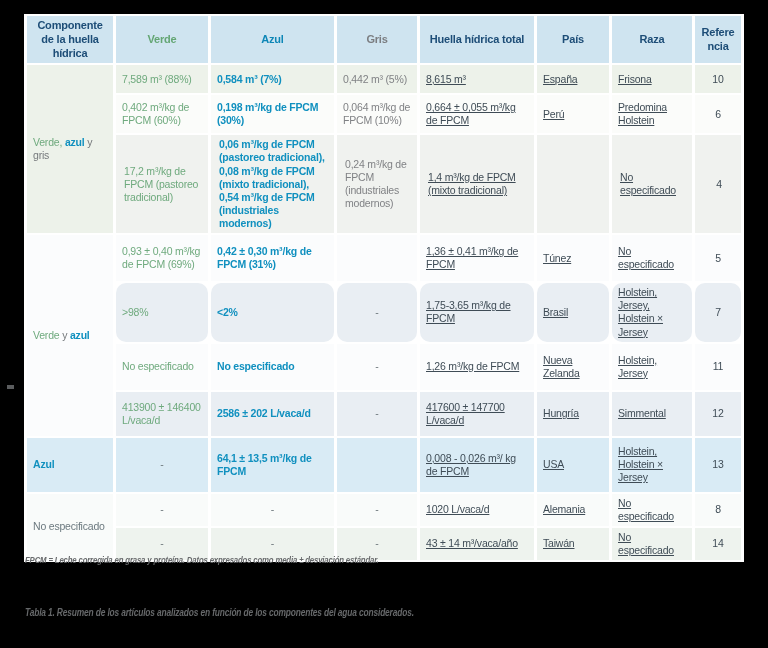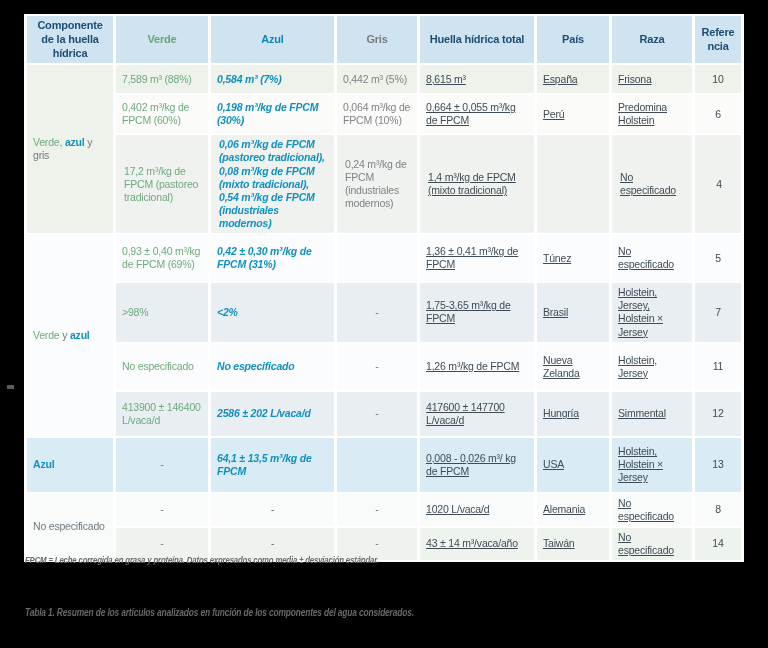--- a/index.html
+++ b/index.html
@@ -26,35 +26,35 @@
   th.gray{color:#7b7d80;}
   tr.hr{height:42px;padding-left:45px;}
   tr.r1{height:28px;} tr.r2{height:38px;} tr.r3{height:96px;}
   tr.r4{height:46px;} tr.r5{height:52px;} tr.r6{height:46px;}
   tr.r7{height:44px;} tr.r8{height:54px;} tr.r9{height:26px;} tr.r10{height:32px;}
   
   tr.r1 td{background:#edf2ea;}
   tr.r2 td{background:#fbfcfa;}
   tr.r3 td{background:#f0f2ef;padding-left:8px;}
   tr.r4 td{background:#fbfcfd;}
-  tr.r5 td{background:#e9eef3;}
+  tr.r5 td{background:#e9eef3;border-radius:10px;}
   tr.r6 td{background:#fbfcfd;}
   tr.r7 td{background:#e9eef3;}
   tr.r8 td{background:#d9ebf5;}
   tr.r9 td{background:#f9fbfa;}
   tr.r10 td{background:#eef3ee;}
   
   td.g1{background:#e8f0e2;margin-top:6px;}
   td.g2{background:#dcebf3;}
   td.g3{background:#d9ebf5;}
   td.g4{background:#e8f0e2;}
   td.group{vertical-align:middle;font-size:10.5px;}
   
   td.v{color:#6faa7e;}
-  td.a{color:#1090bf;font-weight:bold;font-style:italic;}
+  td.a{color:#1090bf;font-weight:bold;}
   td.g{color:#808285;}
   td.t,td.p,td.rz{color:#3f4c56;text-decoration:underline;}
   td.rf{color:#3f4c56;text-align:center;}
   td.dash{text-align:center;color:#6e777c;font-weight:normal;}
   .t-green{color:#6faa7e;}
   .t-blue{color:#1090bf;font-weight:bold;}
   .t-gray{color:#75797c;}
   .t-grayreg{color:#6c797f;}
   .footnote{
     position:absolute;left:25px;top:554px;color:#66686a;

